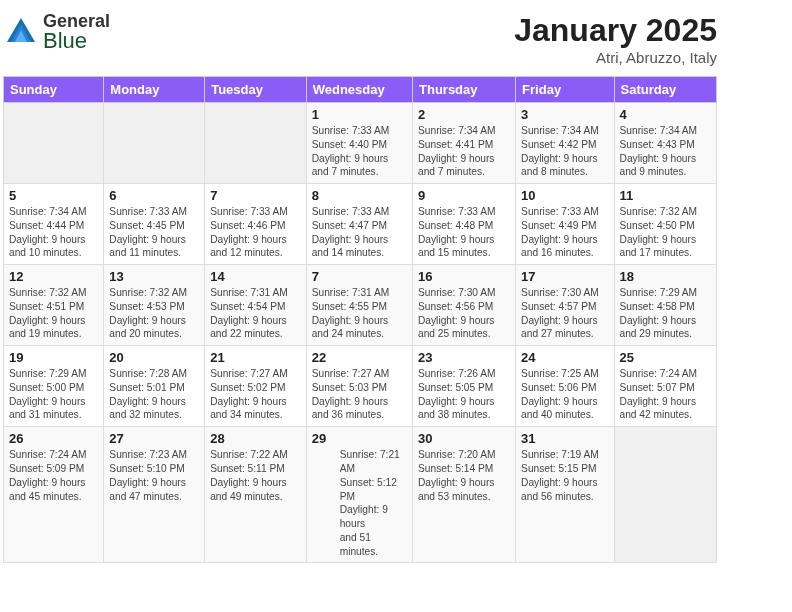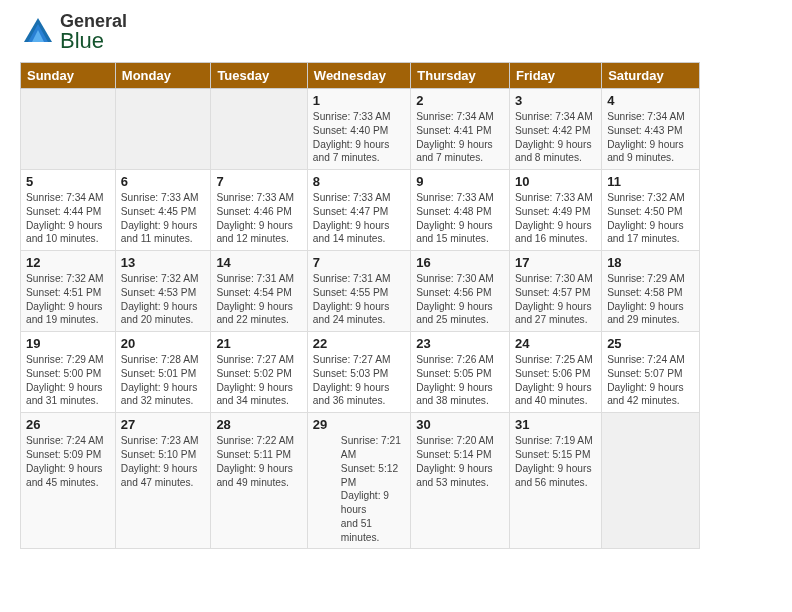--- a/index.html
+++ b/index.html
@@ -6,21 +6,21 @@
     body {
       font-family: Arial, sans-serif;
       background: #fff;
       width: 792px;
       height: 612px;
       overflow: hidden;
     }
     .page {
       width: 720px;
       height: 612px;
-      padding: 12px 20px;
+      padding: 12px 3px;
     }
     .header {
       display: flex;
       justify-content: space-between;
       align-items: flex-start;
       margin-bottom: 10px;
     }
     .logo {
       display: flex;
       align-items: center;
@@ -55,21 +55,21 @@
     }
     .location {
       font-size: 15px;
       color: #555;
     }
     .calendar {
       width: 100%;
       border-collapse: collapse;
     }
     .calendar th {
-      background-color: #a16207;
+      background-color: #8b5cf6;
       color: #fff;
       text-align: left;
       padding: 5px 6px;
       font-size: 13px;
       font-weight: bold;
       border: 1px solid #ccc;
     }
     .calendar td {
       vertical-align: top;
       padding: 4px 5px;
@@ -111,20 +111,22 @@
         <polygon points="18,4 32,28 4,28" fill="#1a6faf"></polygon>
         <polygon points="18,10 28,28 8,28" fill="#2980d4"></polygon>
         <polygon points="18,16 24,28 12,28" fill="#5aaff0"></polygon>
       </svg>
       <div class="logo-text">
         <span class="logo-general">General</span>
         <span class="logo-blue">Blue</span>
       </div>
     </div>
     <div class="title-block">
+      <div class="month-title">January 2025</div>
+      <div class="location">Atri, Abruzzo, Italy</div>
     </div>
   </div>
 
   <table class="calendar">
     <thead>
       <tr>
       <th>Sunday</th>
           <th>Monday</th>
           <th>Tuesday</th>
           <th>Wednesday</th>

